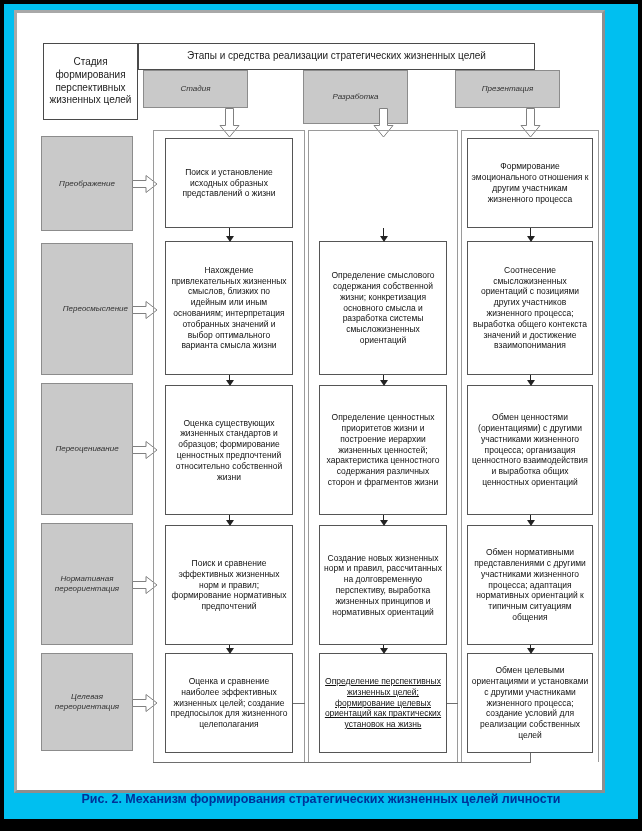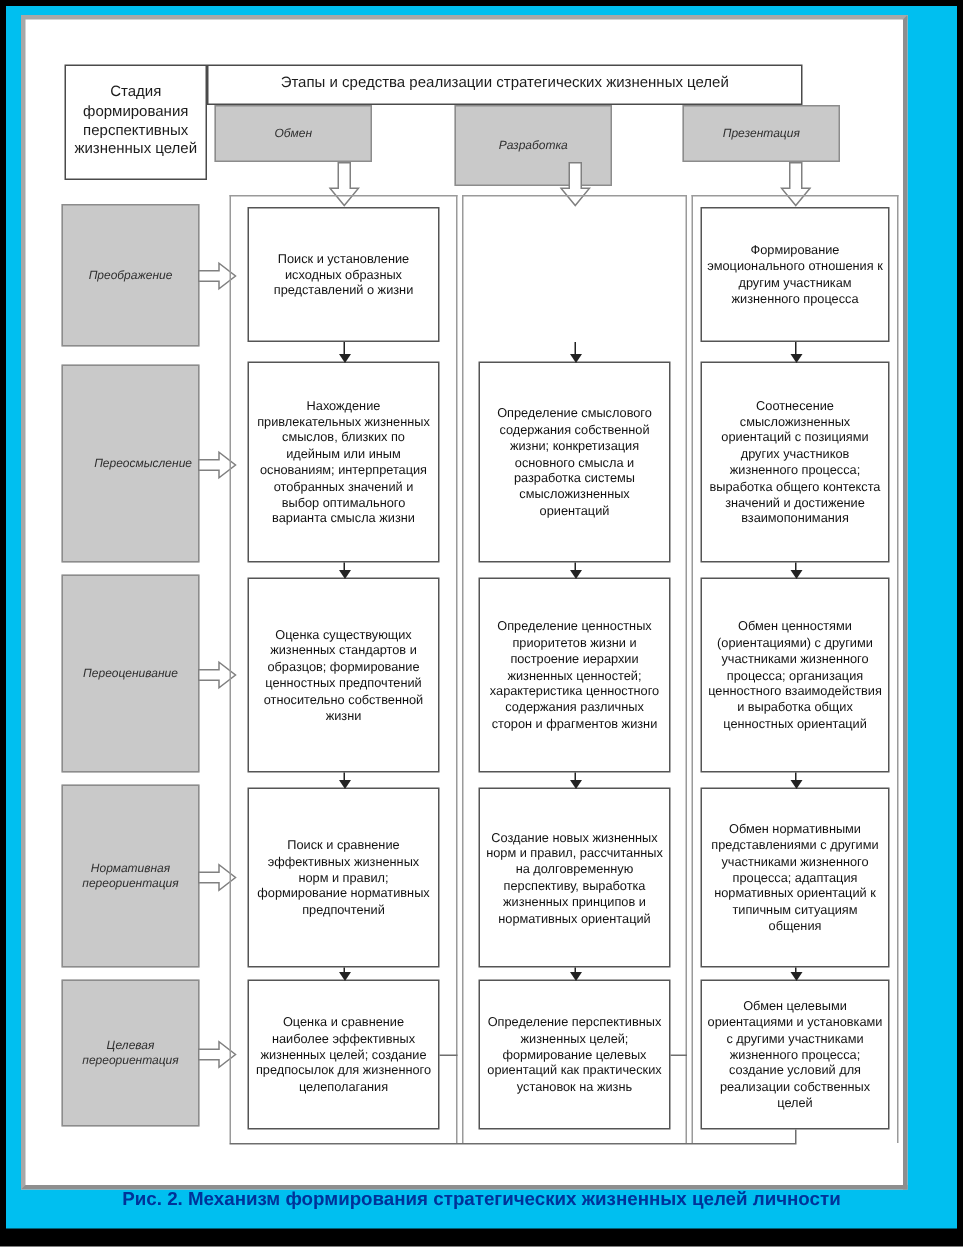--- a/index.html
+++ b/index.html
@@ -33,21 +33,21 @@
     <div id="panel">
 
       <div class="abs whitebox" style="left:26px;top:30px;width:95px;height:77px;">
         <span>Стадия формирования перспективных жизненных целей</span>
       </div>
       <div class="abs whitebox" style="left:121px;top:30px;width:397px;height:27px;">
         <span>Этапы и средства реализации стратегических жизненных целей</span>
       </div>
 
       <div class="abs graybox" style="left:126px;top:57px;width:105px;height:38px;">
-        <span>Обмен</span>
+        <span>Стадия</span>
       </div>
       <div class="abs graybox" style="left:286px;top:57px;width:105px;height:54px;">
         <span>Разработка</span>
       </div>
       <div class="abs graybox" style="left:438px;top:57px;width:105px;height:38px;">
         <span>Презентация</span>
       </div>
 
       <div class="abs" style="left:202px;top:95px;">
         <svg width="21" height="30" viewBox="0 0 21 30">
@@ -129,21 +129,21 @@
 
       <div class="abs cell" style="left:302px;top:228px;width:128px;height:134px;">
           <span>Определение смыслового содержания собственной жизни; конкретизация основного смысла и разработка системы смысложизненных ориентаций</span>
         </div>
       <div class="abs cell" style="left:302px;top:372px;width:128px;height:130px;">
           <span>Определение ценностных приоритетов жизни и построение иерархии жизненных ценностей; характеристика ценностного содержания различных сторон и фрагментов жизни</span>
         </div>
       <div class="abs cell" style="left:302px;top:512px;width:128px;height:120px;">
           <span>Создание новых жизненных норм и правил, рассчитанных на долговременную перспективу, выработка жизненных принципов и нормативных ориентаций</span>
         </div>
-      <div class="abs cell" style="left:302px;top:640px;width:128px;height:100px;">
+      <div class="abs cell" style="left:302px;top:640px;width:128px;height:100px;text-decoration:underline;">
           <span>Определение перспективных жизненных целей; формирование целевых ориентаций как практических установок на жизнь</span>
         </div>
 
       <div class="abs cell" style="left:450px;top:125px;width:126px;height:90px;">
           <span>Формирование эмоционального отношения к другим участникам жизненного процесса</span>
         </div>
       <div class="abs cell" style="left:450px;top:228px;width:126px;height:134px;">
           <span>Соотнесение смысложизненных ориентаций с позициями других участников жизненного процесса; выработка общего контекста значений и достижение взаимопонимания</span>
         </div>
       <div class="abs cell" style="left:450px;top:372px;width:126px;height:130px;">

